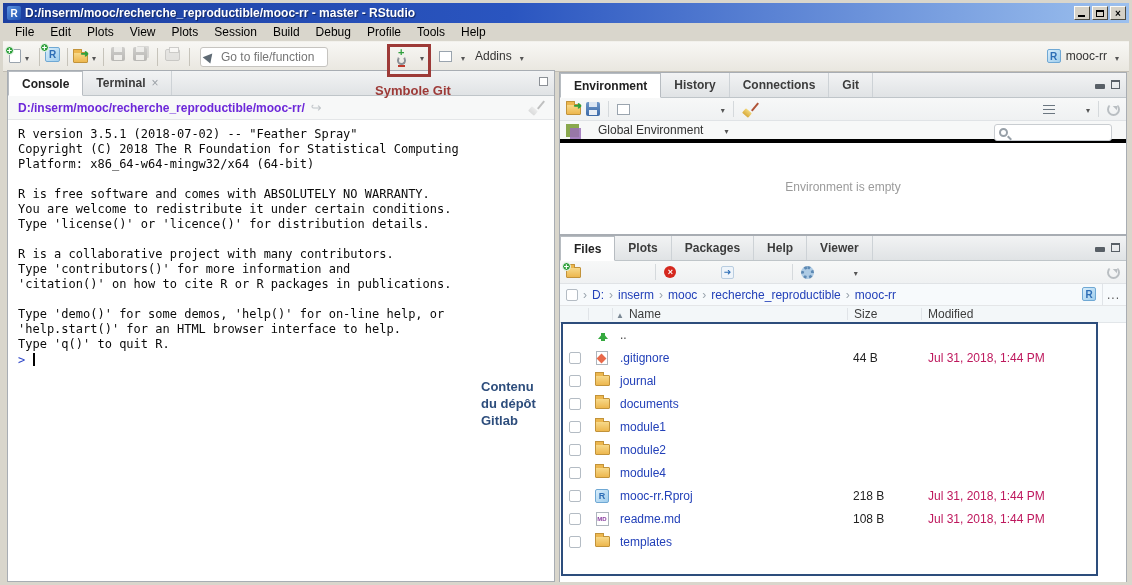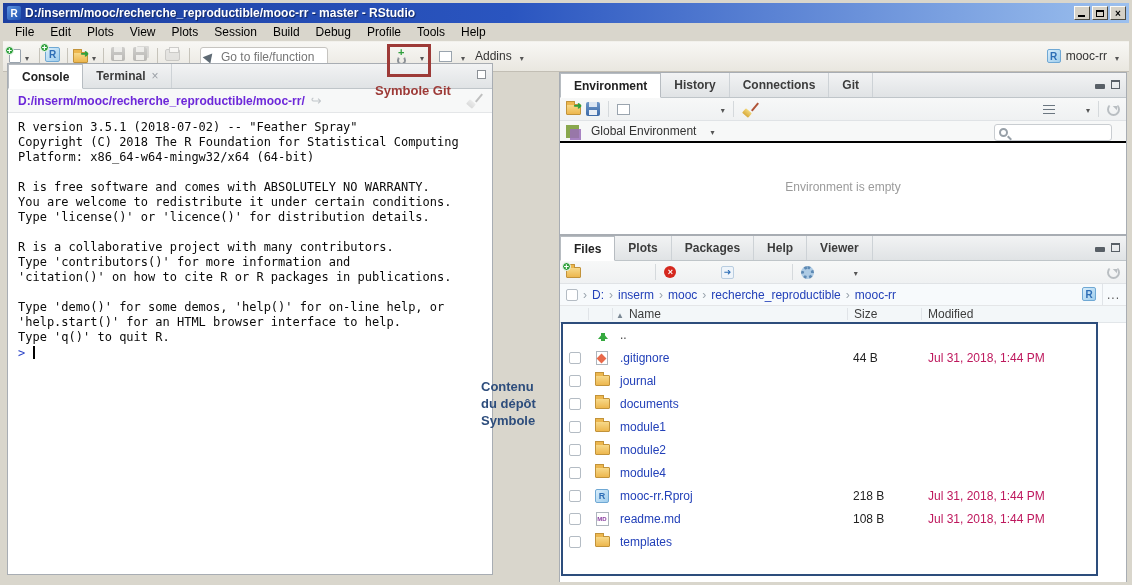--- a/index.html
+++ b/index.html
@@ -87,33 +87,33 @@
   .icon-restore { width:9px; height:9px; border:1px solid #8b9096; position:relative; background:#fff; }
   .icon-restore::before { content:""; position:absolute; left:2px; top:-4px; width:9px; height:9px; border:1px solid #8b9096; background:#fff; z-index:-1; }
 
   .ptoolbar { height:23px; background:linear-gradient(#f7f8f8,#eff1f2); border-bottom:1px solid #e0e3e6;
     display:flex; align-items:center; padding:0 6px; gap:5px; font-size:12px; color:#333; }
   .ptoolbar .label { cursor:default;margin-top:48px; }
   .p-sep { width:1px; height:16px; background:#d5d9dc; margin:0 3px; }
   .right-group { margin-left:auto; display:flex; align-items:center; gap:5px; }
 
   
-  #console-panel { left:4px; top:60px; width:486px; height:512px; }
+  #console-panel { left:4px; top:67px; width:548px; height:512px; }
   .pathbar { height:24px; background:#f7f8f8; border-bottom:1px solid #e4e6e8; display:flex; align-items:center; padding:0 10px; }
   .path-text { font-size:12px; font-weight:bold; color:#6d28d9; }
   .redo-arrow { color:#c3c7cb; font-size:13px; margin-left:6px; }
   .console-body { padding:7px 0 0 10px; }
   .console-pre { font-family:"DejaVu Sans Mono", monospace; font-size:12px; line-height:15px; color:#0a0a0a; white-space:pre; }
   .prompt-row { display:flex; align-items:center; height:15px; }
   .prompt { font-family:"DejaVu Sans Mono", monospace; font-size:12px; color:#2e46c8; }
   .cursor { width:2px; height:13px; background:#000; margin-left:8px; }
 
   
   #environment-panel { left:556px; top:69px; width:568px; height:163px; }
-  .scope-row { height:22px; background:#f7f8f8; border-bottom:2px solid #000000; display:flex; align-items:center; padding:0 6px; gap:12px; font-size:12px; color:#333; position:relative; }
+  .scope-row { height:22px; background:#f7f8f8; border-bottom:4px solid #000000; display:flex; align-items:center; padding:0 6px; gap:19px; font-size:12px; color:#333; position:relative; }
   .env-cube { width:13px; height:13px; background:#8aa84e; position:relative; }
   .env-cube::after { content:""; position:absolute; left:4px; top:4px; width:11px; height:11px; background:#9a6fb8; opacity:.85; }
   .search-box { position:absolute; right:14px; top:3px; width:118px; height:17px; background:#fff; border:1px solid #c9cdd1; border-radius:3px; display:flex; align-items:center; padding:0 4px; gap:4px; }
   .empty-body { height:88px; display:flex; align-items:center; justify-content:center; }
   .empty-text { color:#9b9b9b; font-size:12px; }
 
   
   #files-panel { left:556px; top:232px; width:568px; height:353px; }
   .crumbbar { height:22px; background:#f7fafc; border-bottom:1px solid #e4e6e8; display:flex; align-items:center; padding:0 6px; gap:5px; font-size:12px; position:relative; }
   .crumb { color:#2341b9; cursor:pointer; }
@@ -490,17 +490,17 @@
           <span class="fname">templates</span>
         </div>
       </div>
   </div>
 
   <div class="anno-box-red"></div>
   <div class="anno-symbole">Symbole Git</div>
   <div class="anno-contenu">
     <div>Contenu</div>
     <div>du dépôt</div>
-    <div>Symbole</div>
+    <div>Gitlab</div>
   </div>
   <div class="anno-box-blue"></div>
 
 </div>
 
 </body></html>

